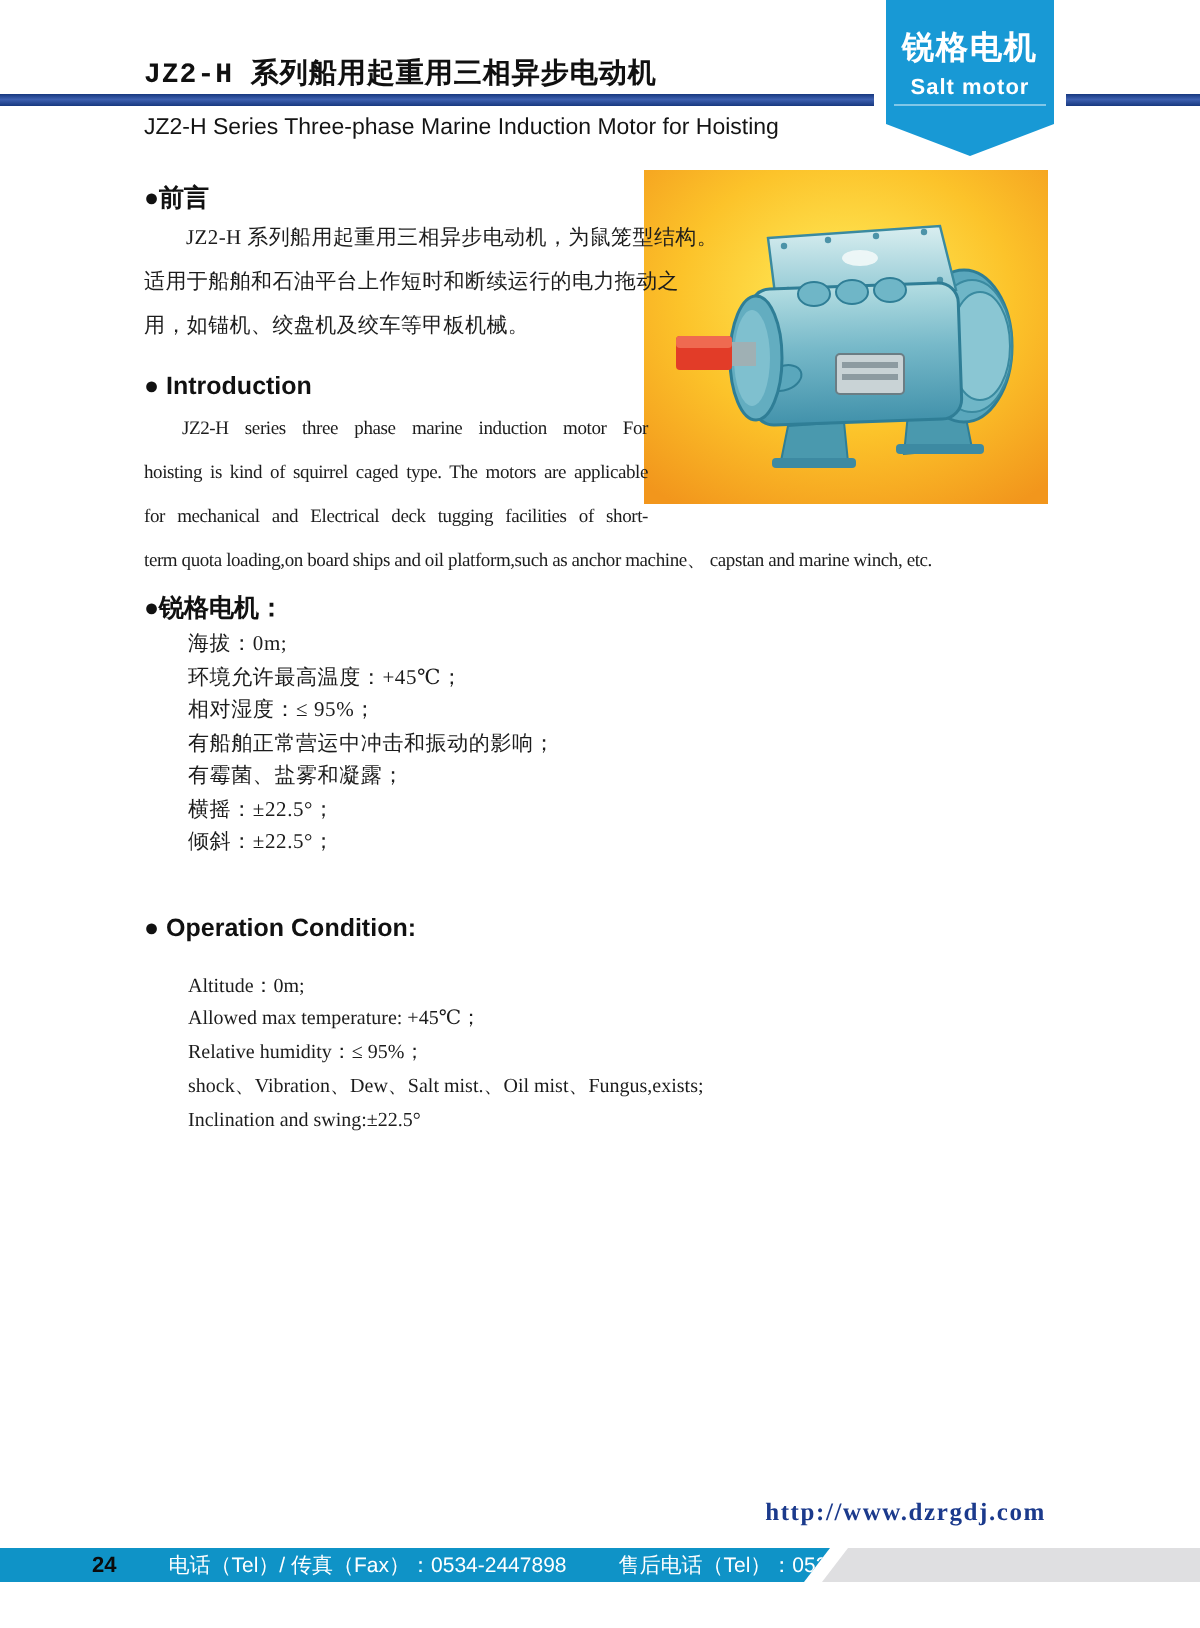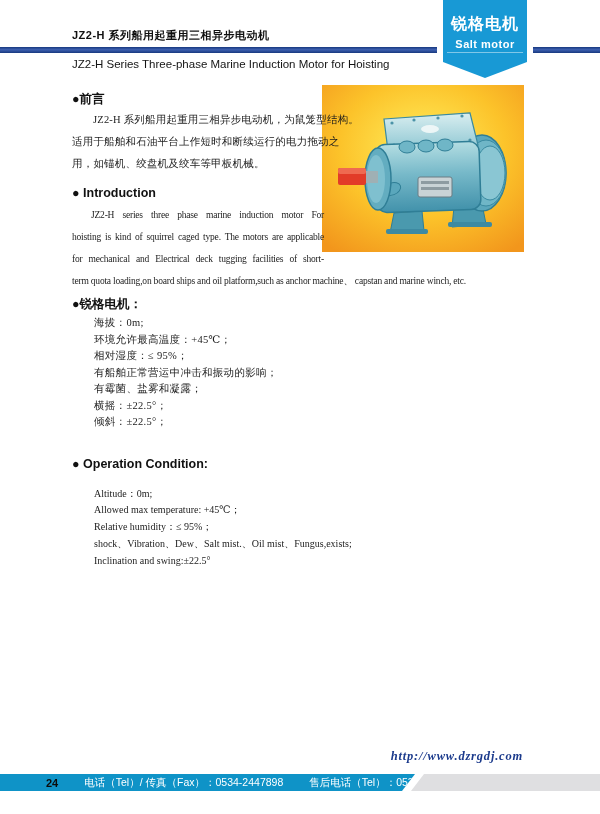--- a/index.html
+++ b/index.html
@@ -3,22 +3,22 @@
 <meta charset="utf-8">
 <style>
   html,body{margin:0;padding:0;background:#fff;}
   .page{
     position:relative;width:600px;height:814px;background:#ffffff;overflow:hidden;
     font-family:"Liberation Serif","DejaVu Serif",serif;color:#1c1c1c;
   }
   
   .hdr-title-cn{
     position:absolute;left:72px;top:28px;
-    font-family:Liberation Sans, sans-serif;
-    font-size:11px;font-weight:bold;letter-spacing:.5px;color:#101010;white-space:nowrap;
+    font-family:Liberation Mono, monospace;
+    font-size:14px;font-weight:bold;letter-spacing:.5px;color:#101010;white-space:nowrap;
   }
   .hdr-line{
     position:absolute;left:0;top:47px;width:600px;height:6px;
     background:linear-gradient(to bottom,#17387f 0%,#3e60b0 45%,#17387f 100%);
   }
   .hdr-title-en{
     position:absolute;left:72px;top:58px;
     font-family:"Liberation Sans","DejaVu Sans",sans-serif;
     font-size:11.5px;color:#141414;white-space:nowrap;
   }
@@ -60,21 +60,21 @@
   .en-par .ln{font-size:9.5px;letter-spacing:-.2px;}
   .ln.just{width:252px;text-align:justify;text-align-last:justify;}
   .ln.ind{text-indent:2em;}
   .lst{margin:3px 0 0 0;padding:0 0 0 22px;list-style:none;}
   .lst-cn li{font-size:10.5px;line-height:16.5px;letter-spacing:.3px;white-space:nowrap;}
   .lst-en li{font-size:10px;line-height:16.8px;white-space:nowrap;}
   
   .site-url{
     position:absolute;top:749px;right:77px;
     font-family:"Liberation Serif","DejaVu Serif",serif;
-    font-style:italic;font-weight:bold;font-size:12.5px;color:#1b3a8c;letter-spacing:.8px;white-space:nowrap;
+    font-weight:bold;font-size:12.5px;color:#1b3a8c;letter-spacing:.8px;white-space:nowrap;
   }
   .footer-bar{position:absolute;left:0;top:774px;width:600px;height:17px;padding-left:40px;}
   .fb-cyan{
     position:absolute;left:0;top:0;height:17px;width:415px;background:#0f93c7;
     clip-path:polygon(0 0,415px 0,402px 17px,0 17px);
     display:flex;align-items:center;
     font-family:"Liberation Sans","DejaVu Sans",sans-serif;font-size:10.5px;color:#fff;
   }
   .fb-gray{
     position:absolute;left:400px;top:0;height:17px;right:0;background:#dfdfe1;

